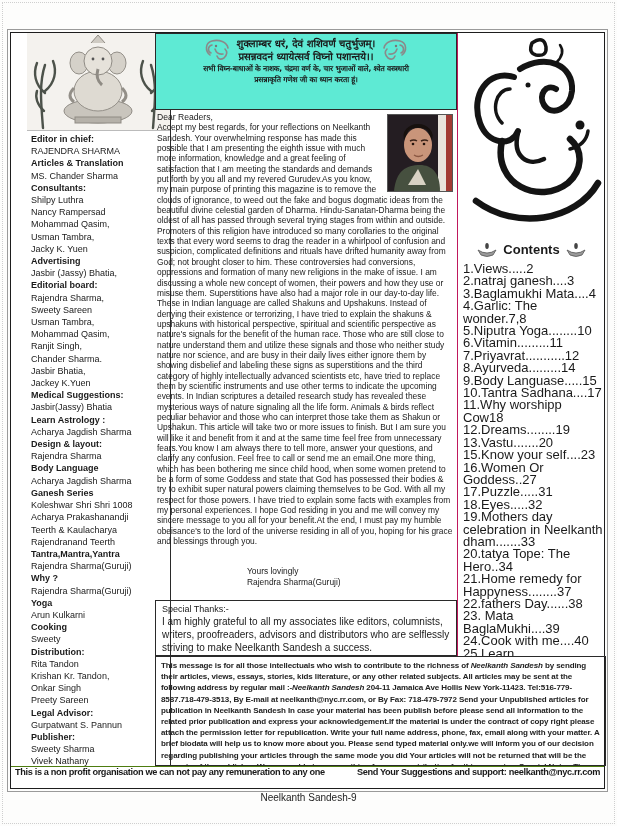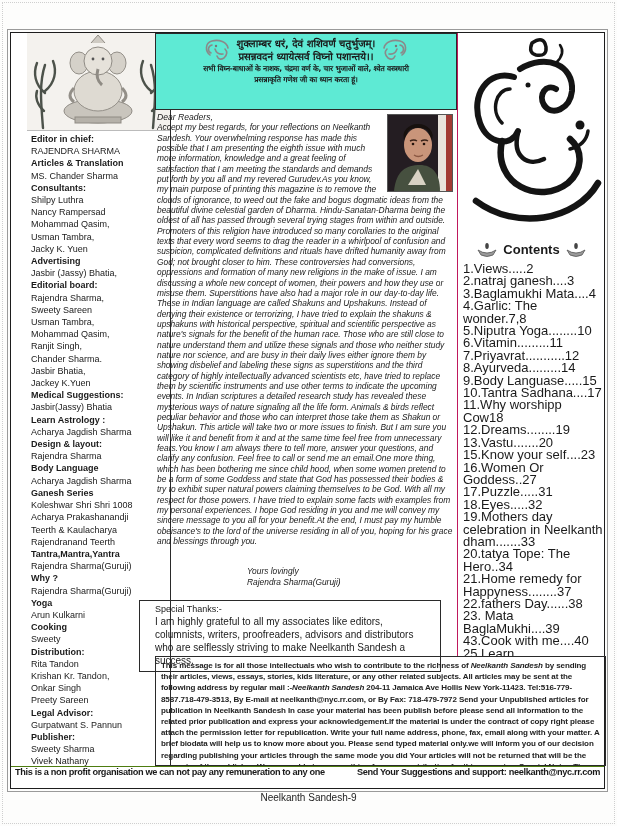--- a/index.html
+++ b/index.html
@@ -20,30 +20,30 @@
   
   .shloka-box{
     position:absolute;left:144px;top:0;width:302px;height:77px;box-sizing:border-box;
     border:1px solid #2a2a2a;background:#5eead4;text-align:center;overflow:hidden;
   }
   .shloka-row{display:flex;align-items:center;justify-content:center;gap:4px;margin-top:3px;}
   .shloka-main{font-family:"DejaVu Sans",sans-serif;font-weight:bold;font-size:10px;line-height:13px;white-space:nowrap;}
   .shloka-sub{font-family:"DejaVu Sans",sans-serif;font-weight:bold;font-size:7.5px;line-height:11px;white-space:nowrap;letter-spacing:-0.2px;}
   .letter{
     position:absolute;left:146px;top:79px;width:297px;height:487px;overflow:hidden;
-    font-size:8.4px;line-height:10.35px;text-align:left;font-style:italic;
+    font-size:8.4px;line-height:10.35px;text-align:left;
   }
   .photo{
     float:right;width:64px;height:76px;margin:2px 1px 2px 4px;border:1px solid #555;
   }
   .salutation{font-size:8.6px;}
   .closing{text-align:left;padding-left:90px;line-height:11px;margin-top:20px;}
   .special-thanks{
-    position:absolute;left:128px;top:567px;width:302px;height:72px;box-sizing:border-box;
-    border:1px solid #2a2a2a;padding:2px 15px;overflow:hidden;
+    position:absolute;left:144px;top:567px;width:302px;height:56px;box-sizing:border-box;
+    border:1px solid #2a2a2a;padding:2px 6px;overflow:hidden;
   }
   .st-title{font-size:9px;line-height:12px;}
   .st-body{font-size:10px;line-height:13px;}
   
   .right-col{position:absolute;left:446px;top:0;width:147px;height:623px;border-left:1px solid #be185d;overflow:hidden;}
   .ganesh-art{display:block;width:147px;height:205px;}
   .contents-head{display:flex;align-items:center;justify-content:center;gap:5px;height:22px;}
   .contents-title{font-weight:bold;font-size:13px;}
   .contents-list{padding:3px 2px 0 5px;}
   .c-item{font-size:13px;line-height:12.4px;}
@@ -267,21 +267,21 @@
         <div class="c-item">13.Vastu.......20</div>
         <div class="c-item">15.Know your self....23</div>
         <div class="c-item">16.Women Or Goddess..27</div>
         <div class="c-item">17.Puzzle.....31</div>
         <div class="c-item">18.Eyes.....32</div>
         <div class="c-item">19.Mothers day celebration in Neelkanth dham.......33</div>
         <div class="c-item">20.tatya Tope: The Hero..34</div>
         <div class="c-item">21.Home remedy for Happyness........37</div>
         <div class="c-item">22.fathers Day......38</div>
         <div class="c-item">23. Mata BaglaMukhi....39</div>
-        <div class="c-item">43.Cook with me....40</div>
+        <div class="c-item">24.Cook with me....40</div>
         <div class="c-item">25.Learn Astrilogy....41,42</div>
         <div class="c-item">26.Chromopathy....44</div>
         <div class="c-item">27.Rudraksh..........47</div>
         <div class="c-item">28.Monthly Prediction..48</div>
       </div>
   </div>
 
   <div class="notice"><span class="seg plain">This message is for all those intellectuals who wish to contribute to the richness of </span><span class="seg em">Neelkanth Sandesh</span><span class="seg plain"> by sending their articles, views, essays, stories, kids literature, or any other related subjects. All articles may be sent at the following address by regular mail :-</span><span class="seg em">Neelkanth Sandesh</span><span class="seg plain"> 204-11 Jamaica Ave Hollis New York-11423. Tel:516-779-8587.718-479-3513, By E-mail at neelkanth@nyc.rr.com, or By Fax: 718-479-7972 Send your Unpublished articles for publication in Neelkanth Sandesh In case your material has been publish before please send all information to the related prior publication and express your acknowledgement.If the material is under the contract of copy right please attach the permission letter for republication. Write your full name address, phone, fax, email along with your matter. A brief biodata will help us to know more about you. Please send typed material only.we will inform you of our decision regarding publishing your articles through the same mode you did Your articles will not be returned that will be the property of the publisher. We are unable to pay anything for your contribution for this magazine. </span><span class="seg plain">Special Note:-</span><span class="seg plain"> The views expressed in the articles are those of the authors. Neelkanth Sandesh Publication is not responsible for authors views and opinion.</span></div>
 
   <div class="bottom-bar">

